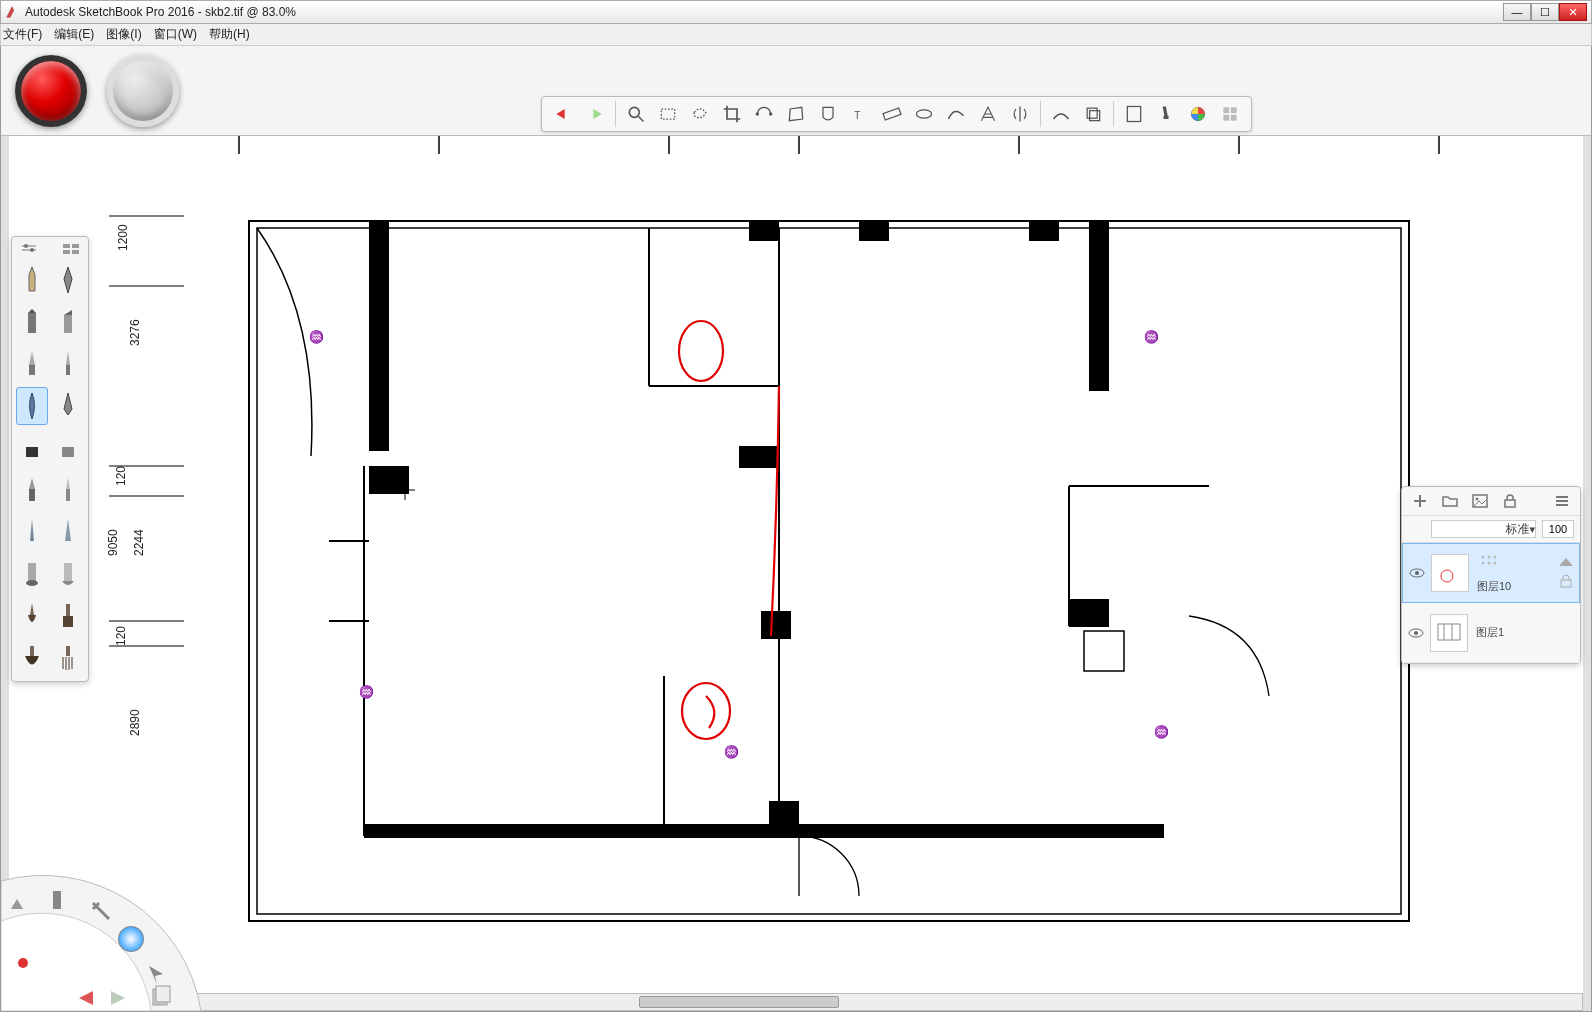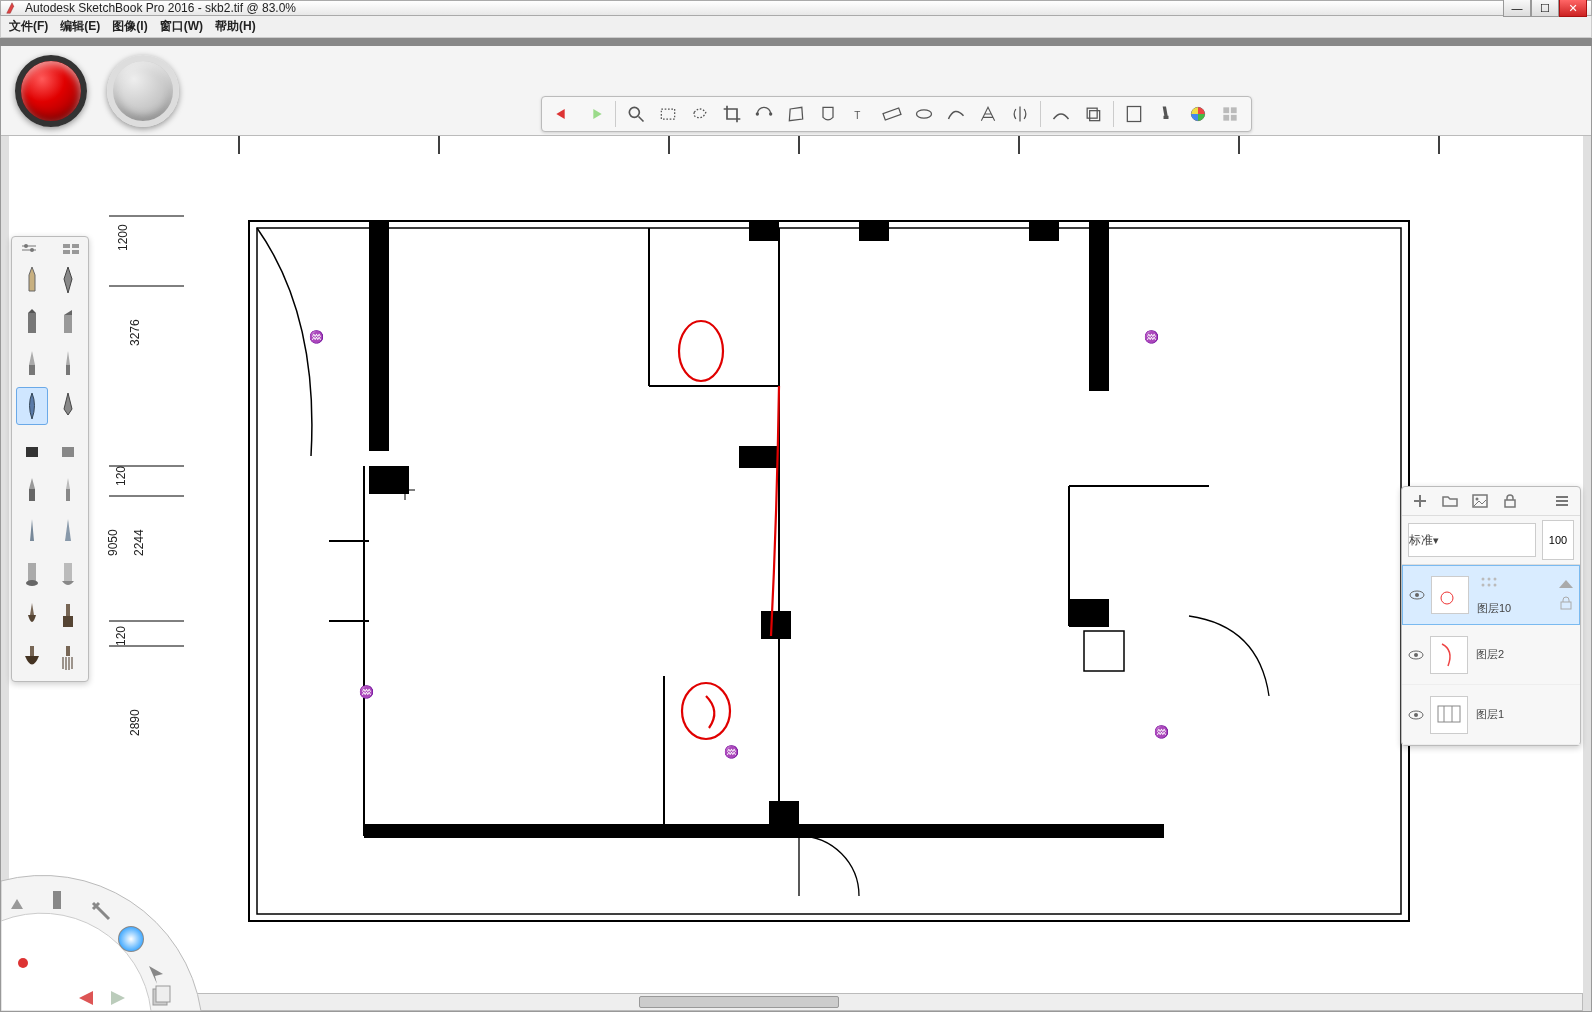--- a/index.html
+++ b/index.html
@@ -1,27 +1,27 @@
 <!DOCTYPE html>
 <html><head>
 <meta charset="utf-8">
 <style>
 * { margin:0; padding:0; box-sizing:border-box; font-family:"Microsoft YaHei",Arial,sans-serif; font-size:12px; }
 body { background:#888; width:1592px; height:1012px; overflow:hidden; position:relative; }
 
 
-.titlebar { height:16px; background:linear-gradient(#fff,#e8e8e8); border:1px solid #aaa; display:flex; align-items:center; padding:0 4px; }
+.titlebar { height:24px; background:linear-gradient(#fff,#e8e8e8); border:1px solid #aaa; display:flex; align-items:center; padding:0 4px; }
 .titlebar .app-icon { width:14px; height:14px; margin-right:6px; }
 .titlebar .title { flex:1; color:#222; font-size:12px; }
 .win-btns { display:flex; gap:0; }
 .win-btn { width:28px; height:18px; border:1px solid #999; background:linear-gradient(#f8f8f8,#ddd); display:flex; align-items:center; justify-content:center; font-size:11px; line-height:1; }
 .win-btn.close { background:linear-gradient(#f66,#c22); color:#fff; border-color:#a11; }
 
 
-.menubar { height:22px; background:#f0f0f0; border:1px solid #ccc; border-top:none; display:flex; align-items:center; padding:0 8px; gap:12px;font-weight:bold; }
+.menubar { height:22px; background:#f0f0f0; border:1px solid #ccc; border-top:none; display:flex; align-items:center; padding:0 2px; gap:12px; }
 .menubar span { color:#222; cursor:default; }
 
 
 .workspace { position:absolute; top:46px; left:0; right:0; bottom:0; background:#e0e0e0; border:1px solid #999; border-top:none; }
 
 
 .top-strip { position:absolute; top:0; left:0; right:0; height:90px; background:#f4f4f4; border-bottom:1px solid #bbb; display:flex; align-items:center; }
 .puck { width:72px; height:72px; border-radius:50%; margin-left:14px; box-shadow:0 2px 6px rgba(0,0,0,.4), inset 0 4px 8px rgba(255,255,255,.6), inset 0 -4px 8px rgba(0,0,0,.3); }
 .puck.red { background:radial-gradient(circle at 35% 30%, #ff5a5a 0%, #e00000 40%, #800 100%); border:6px solid #333; }
 .puck.gray { background:radial-gradient(circle at 35% 30%, #eee 0%, #ccc 50%, #aaa 100%); border:6px solid #ddd; margin-left:20px; }
@@ -50,22 +50,22 @@
 
 
 .lagoon { position:absolute; left:0; bottom:0; width:230px; height:170px; pointer-events:none; }
 .lagoon svg { width:230px; height:170px; }
 
 
 .layers { position:absolute; right:10px; top:440px; width:180px; background:#f7f7f7; border:1px solid #bbb; border-radius:4px; box-shadow:0 2px 6px rgba(0,0,0,.2); display:flex; flex-direction:column; }
 .layers-top { display:flex; align-items:center; gap:14px; padding:6px 10px; border-bottom:1px solid #ddd; color:#777; }
 .layers-top svg { width:16px; height:16px; }
 .layers-mode { display:flex; align-items:center; padding:4px 6px; border-bottom:1px solid #ddd; gap:6px; }
-.layers-mode .sel { flex:1; height:34px; border:1px solid #ccc; background:#fff; display:flex; align-items:center; justify-content:flex-start; font-size:11px; color:#444; }
-.layers-mode .opa { width:32px; height:40px; border:1px solid #ccc; background:#fff; display:flex; align-items:center; justify-content:center; font-size:11px; }
+.layers-mode .sel { flex:1; height:18px; border:1px solid #ccc; background:#fff; display:flex; align-items:center; justify-content:flex-end; font-size:11px; color:#444;margin-left:23px; }
+.layers-mode .opa { width:32px; height:18px; border:1px solid #ccc; background:#fff; display:flex; align-items:center; justify-content:center; font-size:11px; }
 .layer-row { display:flex; align-items:center; padding:0 6px; border-bottom:1px solid #eee; min-height:30px; }
 .layer-row.tall { min-height:60px; }
 .layer-row.sel { background:#d9ecff; border:1px solid #7abaf0; }
 .eye { width:16px; height:16px; margin-right:6px; color:#888; }
 .thumb { width:38px; height:38px; border:1px solid #ccc; background:#fff; margin-right:8px; display:flex; align-items:center; justify-content:center; }
 .layer-right-icons { margin-left:auto; display:flex; flex-direction:column; gap:6px; color:#999; }
 .layer-row .lname { color:#444; font-size:11px; }
 .bg-swatch { width:26px; height:26px; border-radius:50%; background:#fff; border:1px solid #ccc; margin-left:auto; }
 
 .crosshair { position:absolute; pointer-events:none; }
@@ -548,32 +548,20 @@
             <path d="M7 0 L14 8 L0 8 Z" fill="#aaa"></path>
           </svg>
         <svg width="14" height="14">
             <rect x="2" y="6" width="10" height="7" fill="none" stroke="#aaa"></rect>
             <path d="M4 6 V4 A3 3 0 0 1 10 4 V6" fill="none" stroke="#aaa"></path>
           </svg>
       </div>
     </div>
 
 
-    <div class="layer-row tall">
-      <svg class="eye" viewBox="0 0 16 16">
-          <ellipse cx="8" cy="8" rx="7" ry="4" fill="none" stroke="#666"></ellipse>
-          <circle cx="8" cy="8" r="2" fill="#666"></circle>
-        </svg>
-      <div class="thumb">
-          <svg width="30" height="30">
-            <path d="M8 4 Q20 10 14 26" stroke="#e44" fill="none" stroke-width="1.5"></path>
-          </svg>
-        </div>
-      <span class="lname">图层2</span>
-    </div>
 
     <div class="layer-row tall">
       <svg class="eye" viewBox="0 0 16 16">
           <ellipse cx="8" cy="8" rx="7" ry="4" fill="none" stroke="#666"></ellipse>
           <circle cx="8" cy="8" r="2" fill="#666"></circle>
         </svg>
       <div class="thumb">
           <svg width="30" height="30">
             <rect x="4" y="6" width="22" height="16" fill="none" stroke="#888"></rect>
             <line x1="10" y1="6" x2="10" y2="22" stroke="#888"></line>

